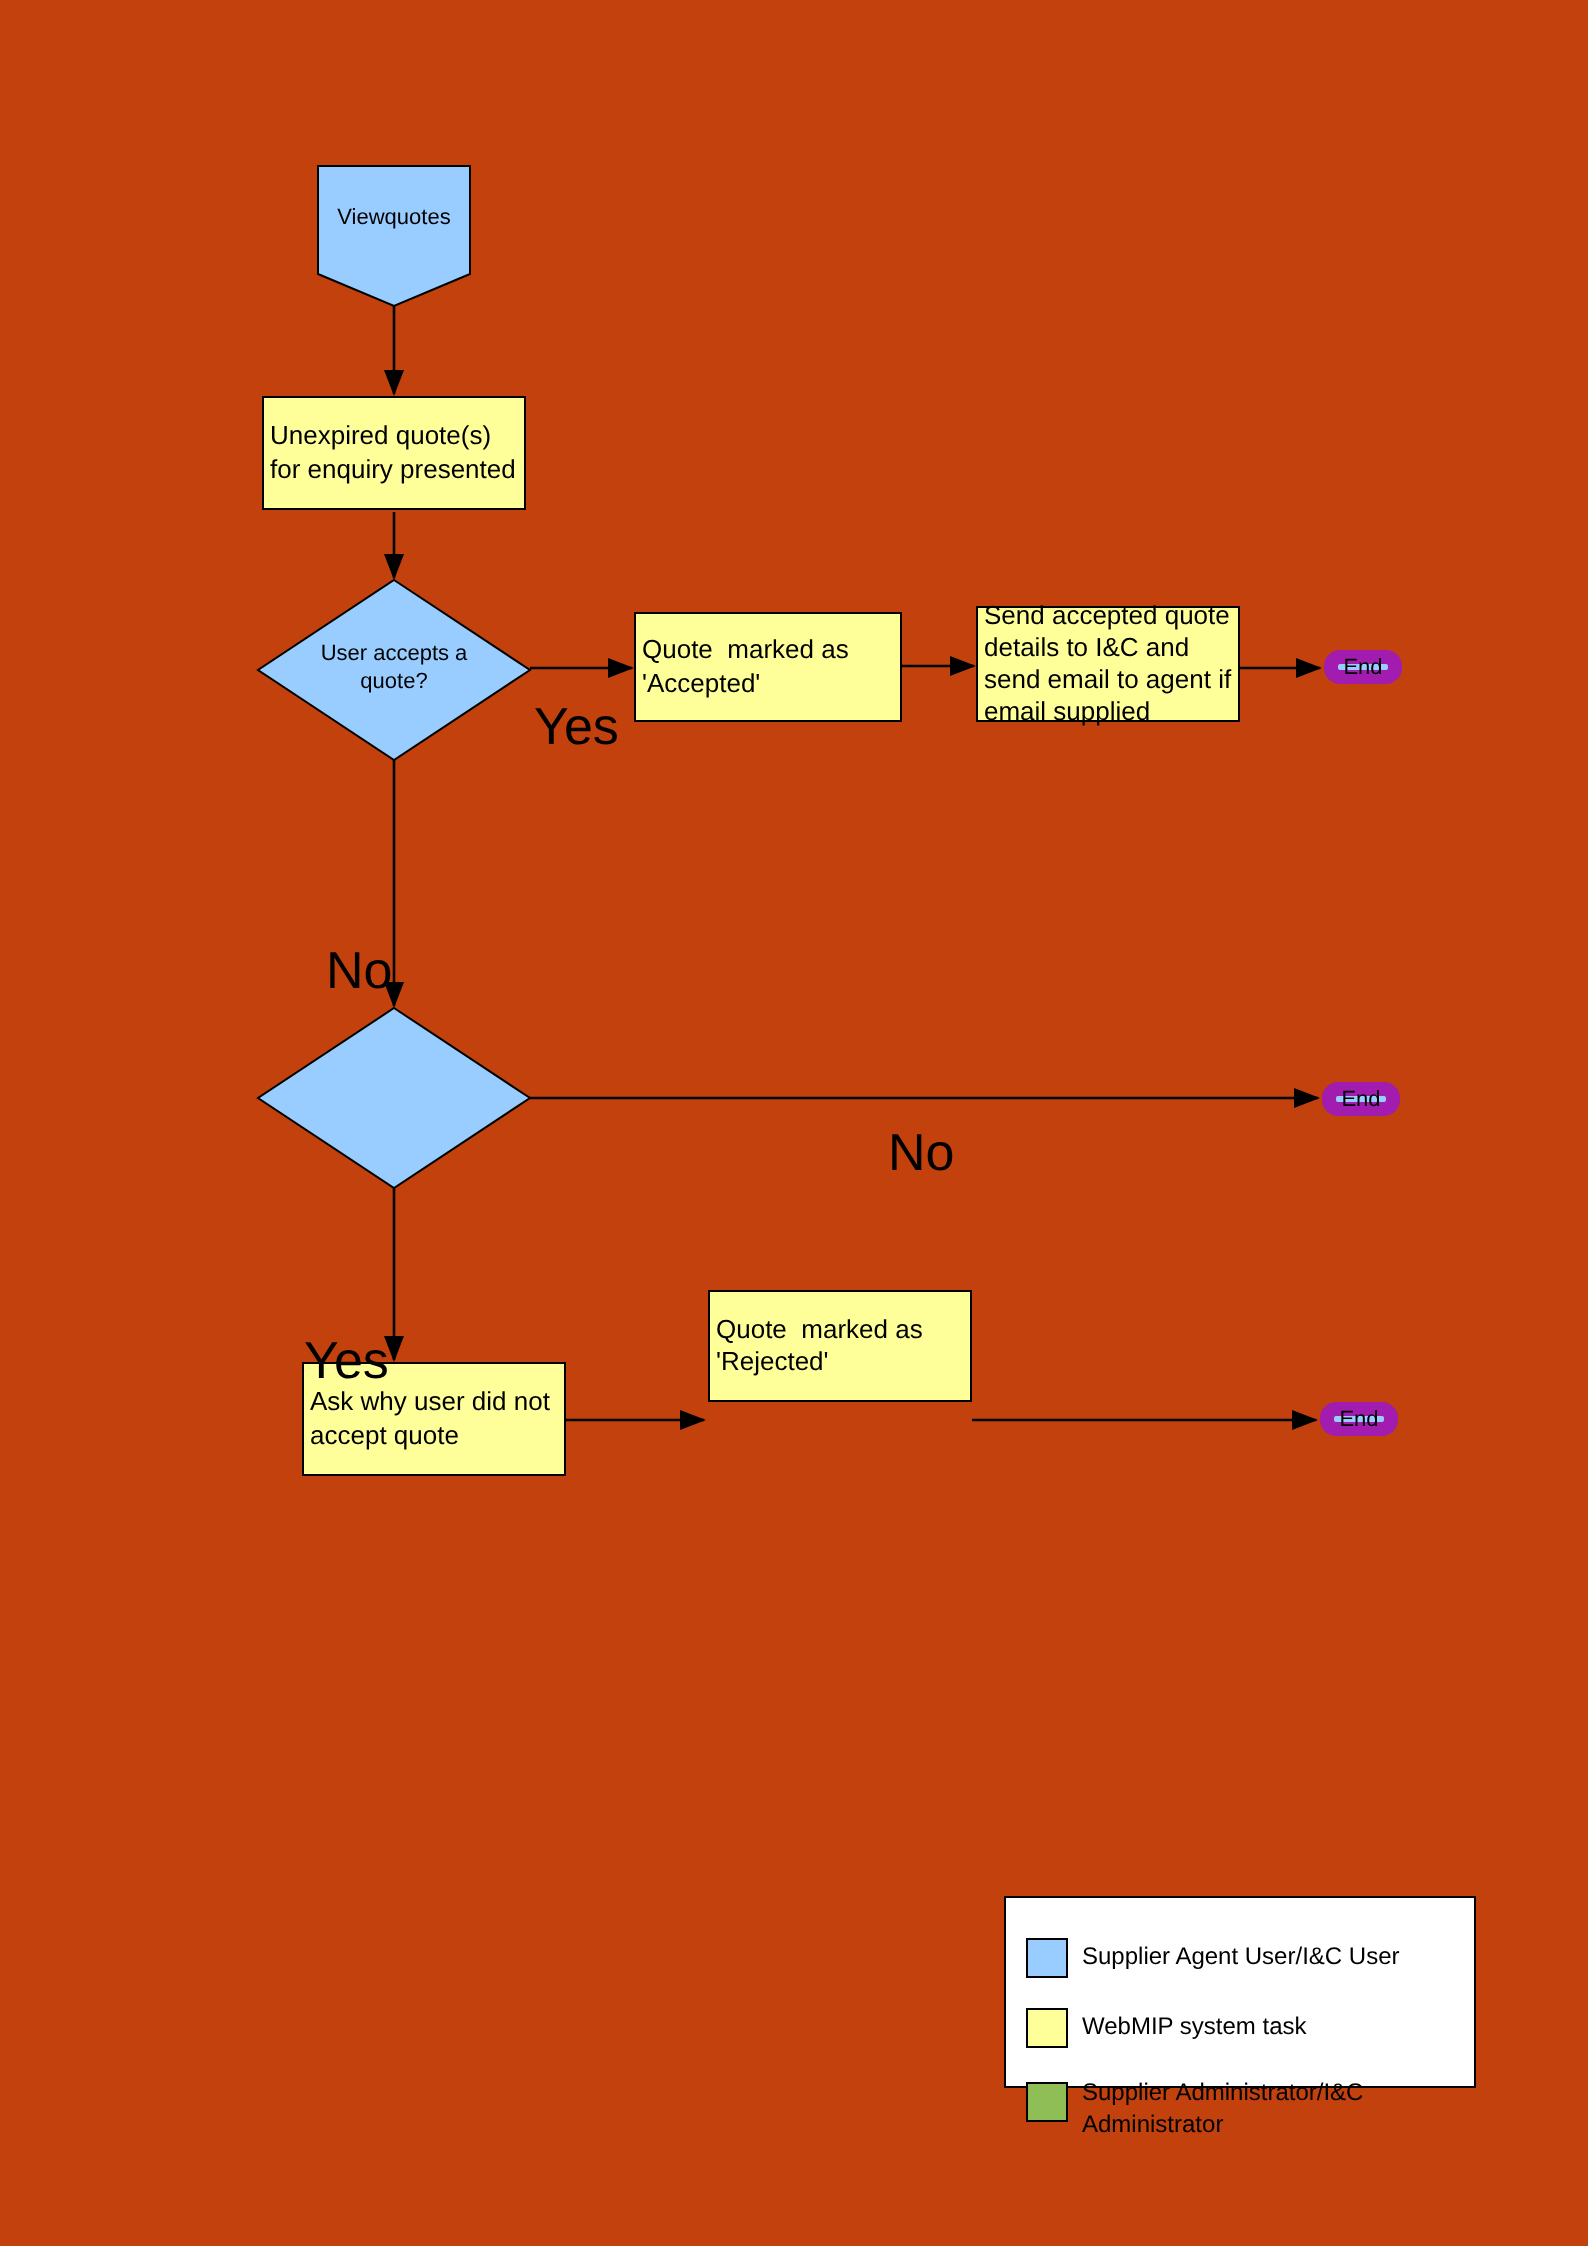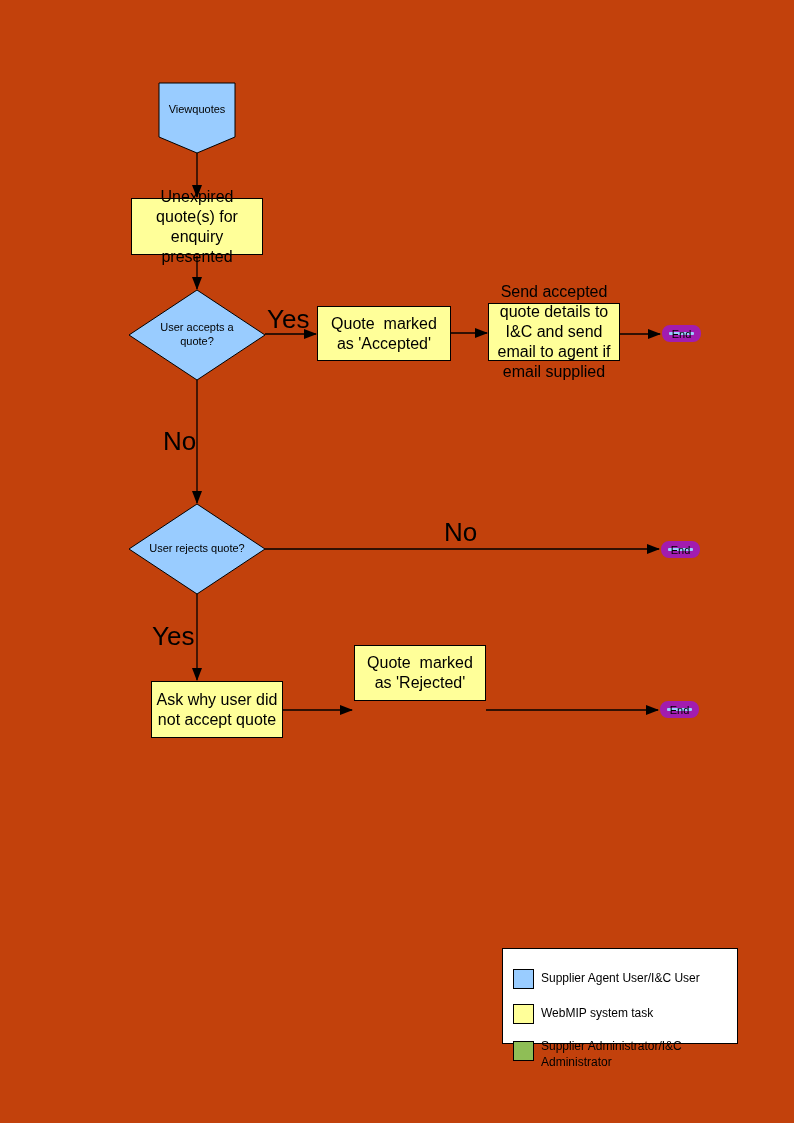--- a/index.html
+++ b/index.html
@@ -30,22 +30,21 @@
     line-height: 1.25;
     color: #000000;
   }
   .proc-box {
     position: absolute;
     background: #FFFF99;
     border: 1px solid #000000;
     display: flex;
     align-items: center;
     justify-content: center;
-    text-align: center;
-    font-size: 16px;
+    font-size: 13px;
     line-height: 1.25;
     color: #000000;
     box-sizing: border-box;
     padding: 2px 3px;
     white-space: pre-wrap;
   }
   .terminator {
     position: absolute;
     width: 39px;
     height: 17px;
@@ -57,20 +56,21 @@
     justify-content: center;
     font-size: 11px;
     color: #000000;
     box-sizing: border-box;
   }
   .edge-label {
     position: absolute;
     font-size: 26px;
     color: #000000;
     line-height: 1;
+    margin-top: 44px;
   }
   .legend {
     position: absolute;
     left: 502px;
     top: 948px;
     width: 236px;
     height: 96px;
     border: 1px solid #000000;
     background: #ffffff;
     box-sizing: border-box;
@@ -124,21 +124,20 @@
   <div class="proc-box" style="left:131px; top:198px; width:132px; height:57px;">Unexpired quote(s) for enquiry presented</div>
 
   <div class="node-label" style="left:147px; top:290px; width:100px; height:90px;">User accepts a quote?</div>
 
   <div class="proc-box" style="left:317px; top:306px; width:134px; height:55px;">Quote  marked as 'Accepted'</div>
 
   <div class="proc-box" style="left:488px; top:303px; width:132px; height:58px;">Send accepted quote details to I&amp;C and send email to agent if email supplied</div>
 
   <div class="terminator" style="left:662px; top:325px;">End</div>
 
-  <div class="node-label" style="left:147px; top:504px; width:100px; height:90px;">User rejects quote?</div>
 
   <div class="terminator" style="left:661px; top:541px;">End</div>
 
   <div class="proc-box" style="left:131px; top:681px; width:132px; height:57px;margin-left:20px;">Ask why user did not accept quote</div>
 
   <div class="proc-box" style="left:354px; top:645px; width:132px; height:56px;">Quote  marked as 'Rejected'</div>
 
   <div class="terminator" style="left:660px; top:701px;">End</div>
 
   <div class="edge-label" style="left:267px; top:306px;">Yes</div>

